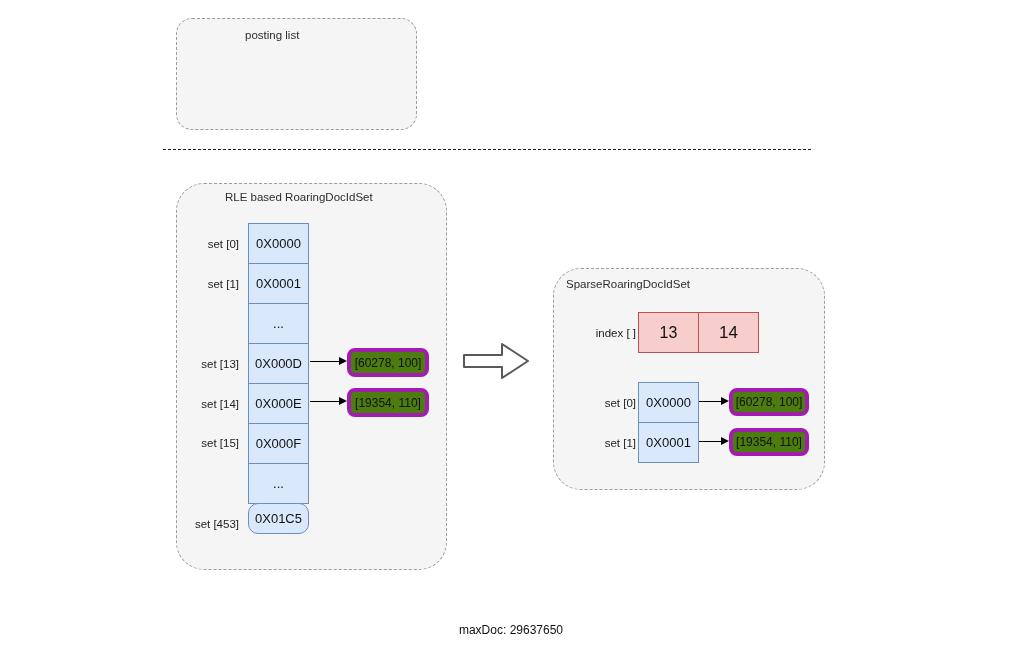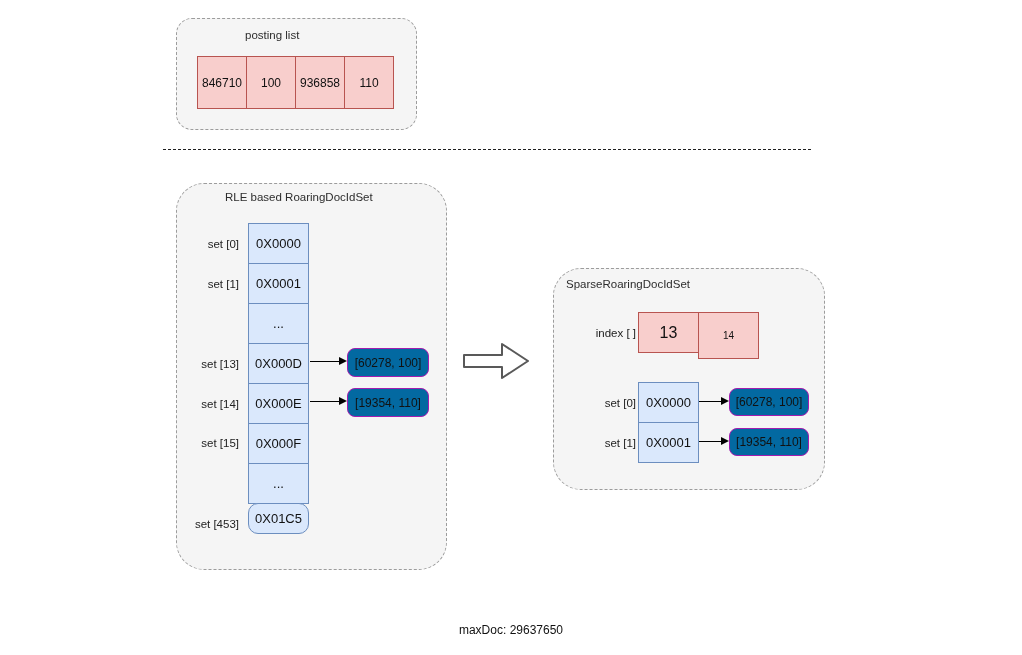--- a/index.html
+++ b/index.html
@@ -23,47 +23,41 @@
   .blue-cell{
     position:absolute;background:#dae8fc;border:1px solid #6c8ebf;
     box-sizing:border-box;font-size:13px;color:#111;
     display:flex;align-items:center;justify-content:center;
   }
   .row-label{
     position:absolute;display:flex;align-items:center;justify-content:flex-end;
     font-size:11.5px;color:#222;white-space:nowrap;
   }
   .badge{
-    position:absolute;background:#0369a1;border:1px solid #a21caf;
+    position:absolute;background:#4d7c0f;border:4px solid #a21caf;
     border-radius:8px;box-sizing:border-box;font-size:12px;color:#111;
     display:flex;align-items:center;justify-content:center;white-space:nowrap;
   }
   .aline{position:absolute;height:0;border-top:1.5px solid #000;}
   .ahead{
     position:absolute;width:0;height:0;
     border-left:8px solid #000;border-top:4.5px solid transparent;
     border-bottom:4.5px solid transparent;
   }
   .divider{position:absolute;height:0;border-top:1.6px dashed #1f1f1f;}
   .footer{
     position:absolute;left:0;right:0;text-align:center;
     font-size:12px;color:#111;
   }
 </style>
 </head>
 <body>
 
 <div class="container" style="left:176px;top:18px;width:241px;height:112px;border-radius:16px;">
   <div class="container-title" style="left:24px;top:10px;padding-left:44px;">posting list</div>
-  <div style="position:absolute;left:20px;top:37px;display:flex;">
-    <div class="pink-cell flexc" style="width:50px;height:53px;">846710</div>
-    <div class="pink-cell flexc" style="width:50px;height:53px;margin-left:-1px;">100</div>
-    <div class="pink-cell flexc" style="width:50px;height:53px;margin-left:-1px;">936858</div>
-    <div class="pink-cell flexc" style="width:50px;height:53px;margin-left:-1px;">110</div>
-  </div>
 </div>
 
 <div class="divider" style="left:163px;top:149px;width:648px;"></div>
 
 <div class="container" style="left:176px;top:183px;width:271px;height:387px;border-radius:28px;">
   <div class="container-title" style="left:24px;top:7px;padding-left:24px;">RLE based RoaringDocIdSet</div>
 
   <div class="row-label" style="left:0;top:39px;width:62px;height:41px;">set [0]</div>
   <div class="row-label" style="left:0;top:79px;width:62px;height:41px;">set [1]</div>
   <div class="row-label" style="left:0;top:159px;width:62px;height:41px;">set [13]</div>
@@ -92,21 +86,21 @@
 <svg style="position:absolute;left:460px;top:340px;" width="74" height="42" viewBox="0 0 74 42">
   <polygon points="4,15 42,15 42,4 68,21 42,38 42,27 4,27" fill="#ffffff" stroke="#595959" stroke-width="2" stroke-linejoin="round"></polygon>
 </svg>
 
 <div class="container" style="left:553px;top:268px;width:272px;height:222px;border-radius:28px;">
   <div class="container-title" style="left:12px;top:9px;">SparseRoaringDocIdSet</div>
 
   <div class="row-label" style="left:0;top:43px;width:82px;height:41px;">index [ ]</div>
   <div style="position:absolute;left:84px;top:43px;display:flex;">
     <div class="pink-cell flexc" style="width:61px;height:41px;font-size:16px;">13</div>
-    <div class="pink-cell flexc" style="width:61px;height:47px;font-size:10px;margin-left:-1px;">14</div>
+    <div class="pink-cell flexc" style="width:61px;height:41px;font-size:17px;margin-left:-1px;">14</div>
   </div>
 
   <div class="row-label" style="left:0;top:113px;width:82px;height:41px;">set [0]</div>
   <div class="blue-cell" style="left:84px;top:113px;width:61px;height:41px;">0X0000</div>
   <div class="aline" style="left:145px;top:132px;width:22px;"></div>
   <div class="ahead" style="left:167px;top:128px;"></div>
   <div class="badge" style="left:175px;top:119px;width:80px;height:28px;">[60278, 100]</div>
 
   <div class="row-label" style="left:0;top:153px;width:82px;height:41px;">set [1]</div>
   <div class="blue-cell" style="left:84px;top:153px;width:61px;height:41px;">0X0001</div>

